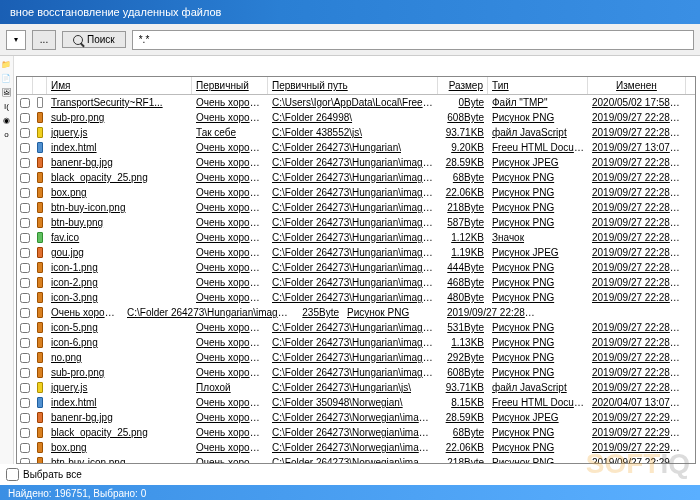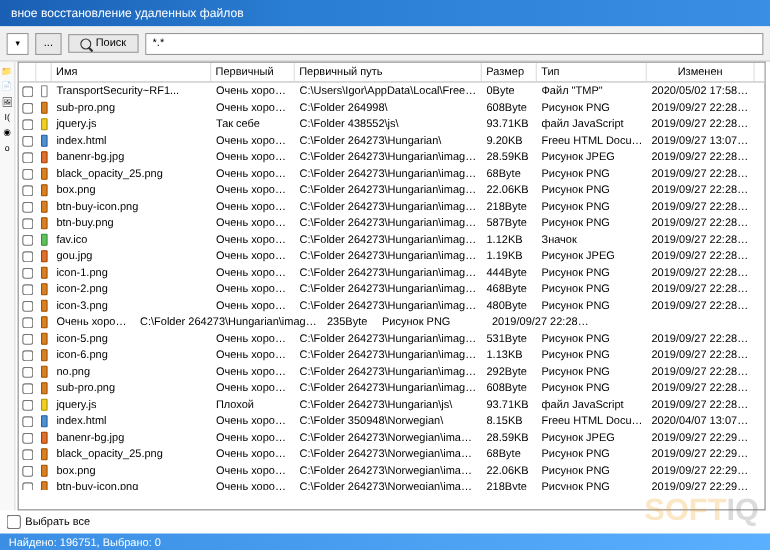--- a/index.html
+++ b/index.html
@@ -6,40 +6,40 @@
 body { font-family: "Segoe UI", Tahoma, sans-serif; font-size: 10px; background: #fff; width: 700px; height: 500px; overflow: hidden; }
 .titlebar { background: linear-gradient(to right, #1a5fb4, #2a7fd4 40%, #3a8fe4); color: #fff; padding: 5px 10px; font-size: 11px; height: 24px; display: flex; align-items: center; }
 .toolbar { background: #f0f0f0; padding: 4px 6px; display: flex; align-items: center; gap: 6px; border-bottom: 1px solid #ccc; height: 32px; }
 .dropdown-btn { width: 20px; height: 20px; background: #fff; border: 1px solid #999; display: flex; align-items: center; justify-content: center; font-size: 8px; }
 .square-btn { width: 24px; height: 20px; background: #e8e8e8; border: 1px solid #999; display: flex; align-items: center; justify-content: center; cursor: pointer; }
 .search-btn { padding: 2px 10px; background: #e8e8e8; border: 1px solid #999; display: flex; align-items: center; gap: 4px; font-size: 10px; cursor: pointer; }
 .filter-box { flex: 1; padding: 2px 6px; border: 1px solid #999; background: #fff; font-size: 10px; height: 20px; }
 .main { display: flex; height: 408px; }
 .sidebar { width: 14px; background: #f8f8f8; border-right: 1px solid #ddd; padding-top: 4px; display: flex; flex-direction: column; gap: 4px; align-items: center; }
 .side-ico { width: 10px; height: 10px; font-size: 8px; line-height: 10px; text-align: center; }
-.table-wrap { flex: 1; overflow: hidden; background: #fff; border: 1px solid #888; margin: 0 4px 0 2px; }
+.table-wrap { flex: 1; overflow: hidden; background: #fff; border: 1px solid #888; margin: 20px 4px 0 2px; text-decoration: underline; }
 .thead { display: flex; background: #fff; border-bottom: 1px solid #bbb; font-size: 10px; }
 .th { padding: 3px 4px; border-right: 1px solid #ddd; overflow: hidden; white-space: nowrap; }
 .tbody { height: 370px; overflow-y: auto; }
 .tr { display: flex; font-size: 10px; padding: 1px 0; }
 .td { padding: 1px 4px; overflow: hidden; white-space: nowrap; text-overflow: ellipsis; }
 .chk { width: 16px; display: flex; align-items: center; justify-content: center; }
 .chk input { width: 10px; height: 10px; }
 .ico { width: 14px; display: flex; align-items: center; justify-content: center; }
 .fi { width: 11px; height: 11px; border-radius: 1px; display: inline-block; }
 .fi-txt { background: #fff; border: 1px solid #888; }
 .fi-png { background: #d98020; border: 1px solid #a05000; }
 .fi-js { background: #f0d020; border: 1px solid #b09000; }
 .fi-html { background: #5090d0; border: 1px solid #2060a0; }
 .fi-jpg { background: #e07030; border: 1px solid #a04000; }
 .fi-ico { background: #60c060; border: 1px solid #309030; }
 .c-name { width: 145px; }
 .c-state { width: 76px; }
 .c-path { width: 170px; }
-.c-size { width: 50px; text-align: left; }
+.c-size { width: 50px; text-align: right; }
 .c-type { width: 100px; }
 .c-date { width: 98px; text-align: center; }
 .footer { padding: 2px 6px; font-size: 10px; }
 .select-all { display: flex; align-items: center; gap: 4px; padding: 2px 0; }
 .statusbar { background: linear-gradient(to right, #3a8fe4, #5aafff); color: #fff; padding: 3px 8px; font-size: 10px; }
 .watermark { position: absolute; right: 10px; bottom: 20px; font-size: 28px; font-weight: bold; opacity: 0.25; pointer-events: none; }
 .watermark .s1 { color: #f0a020; }
 .watermark .s2 { color: #737373; }
 .search-ico { width: 10px; height: 10px; border: 1.5px solid #333; border-radius: 50%; position: relative; }
 .search-ico::after { content: ''; position: absolute; width: 5px; height: 1.5px; background: #333; bottom: -2px; right: -3px; transform: rotate(45deg); }

